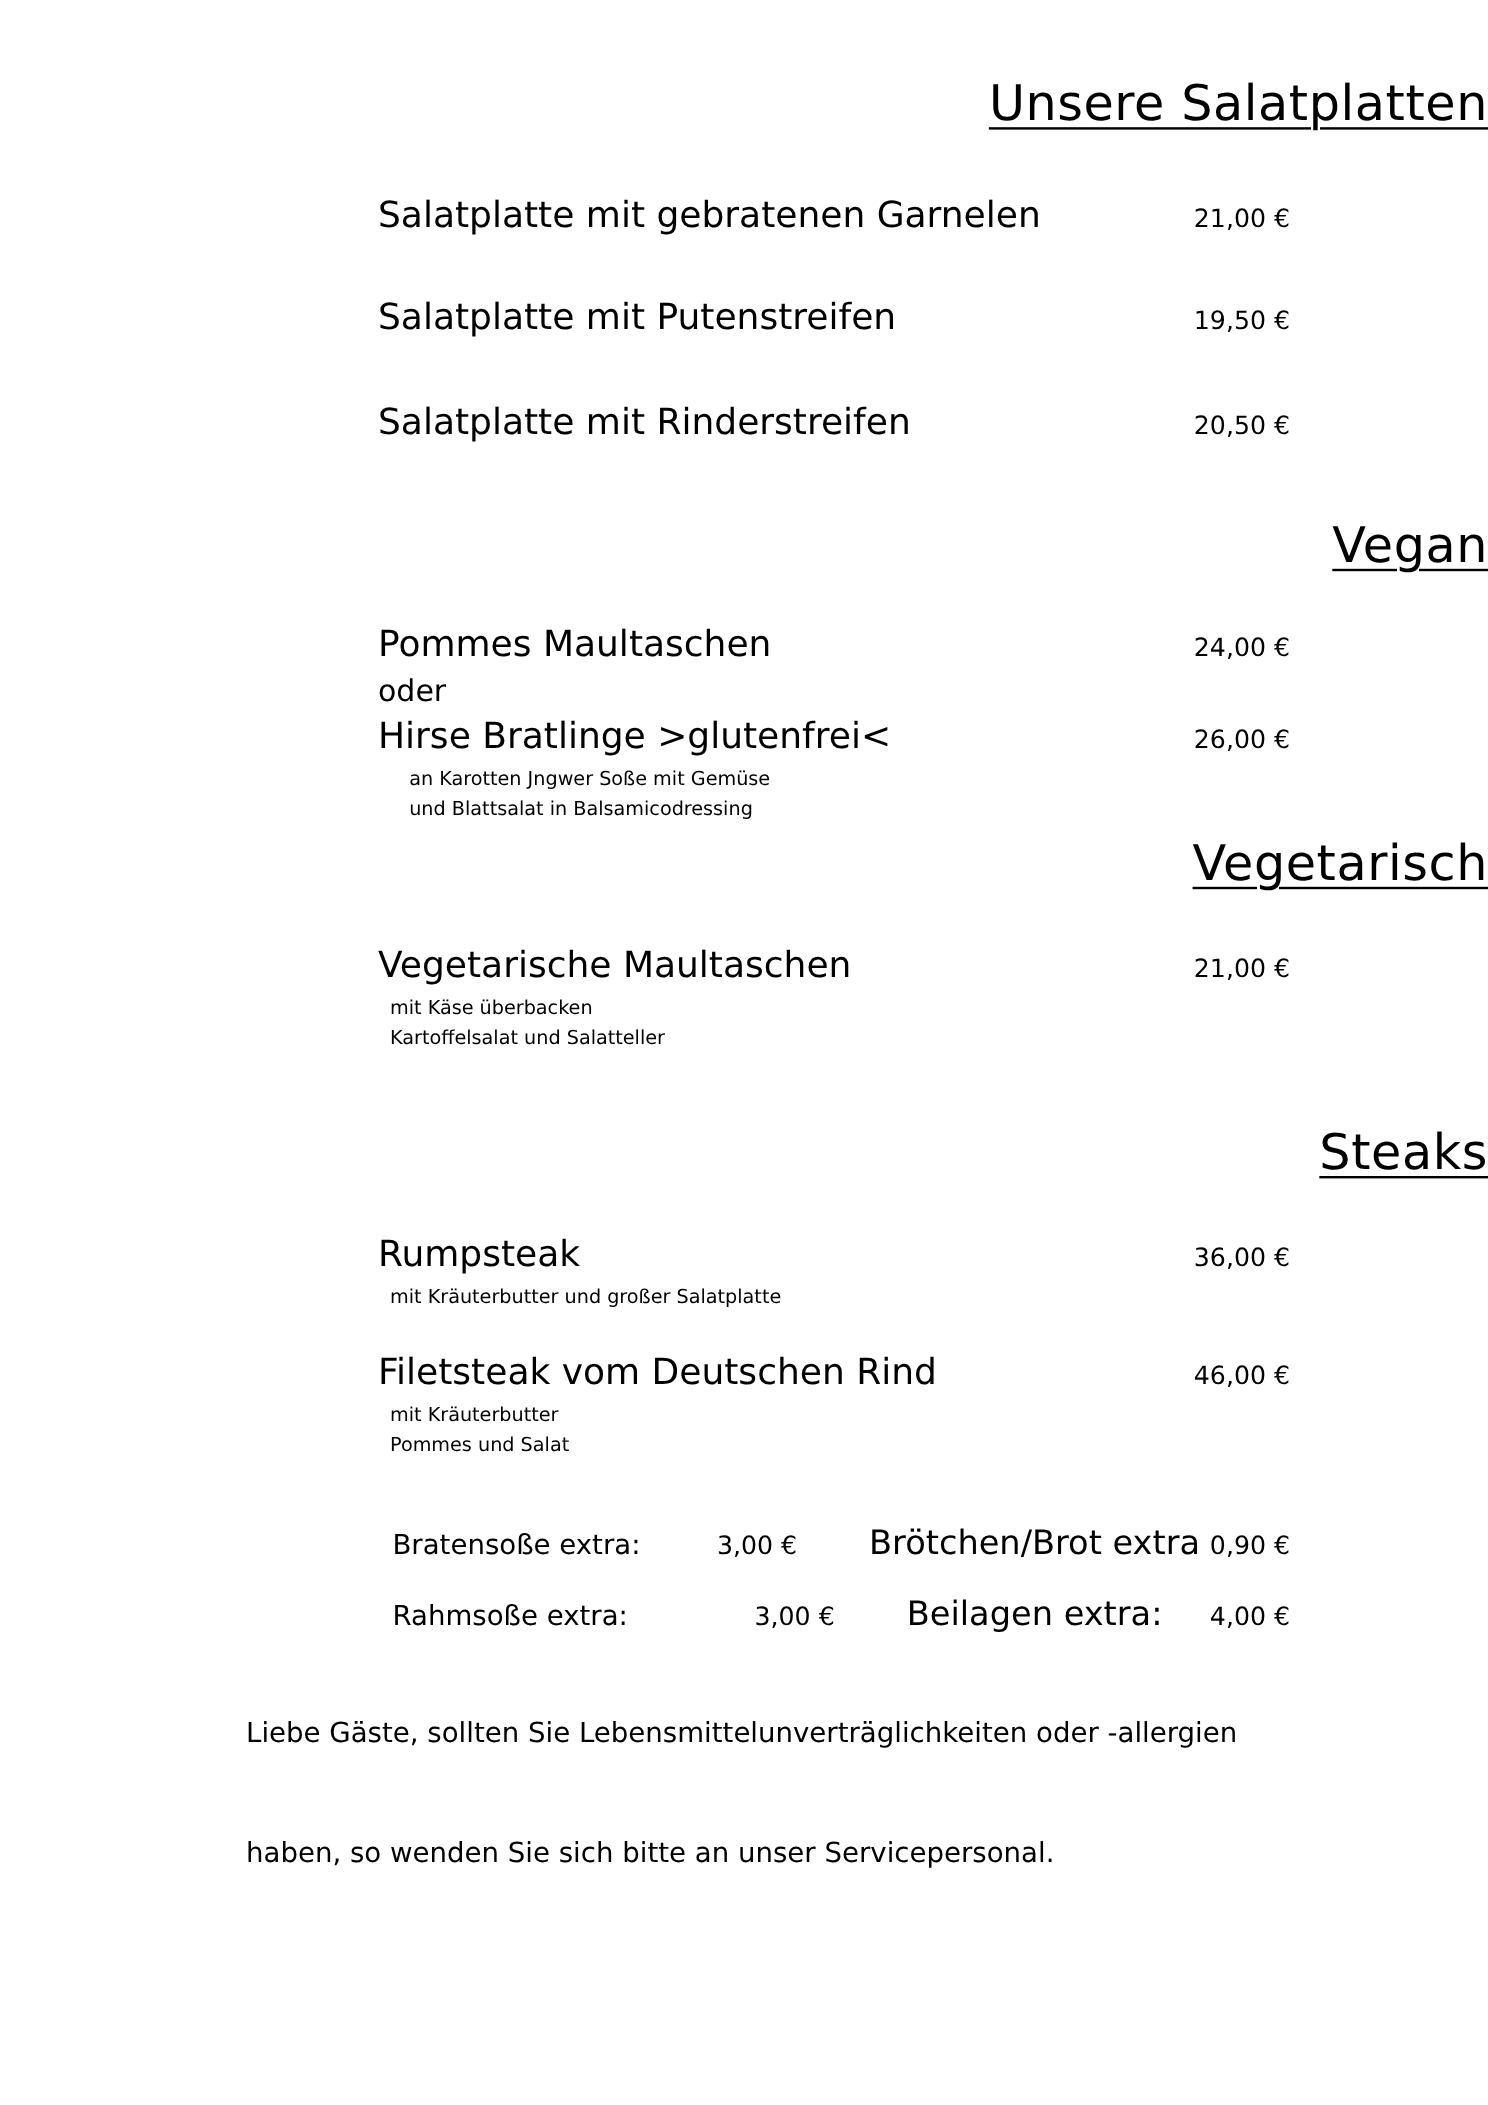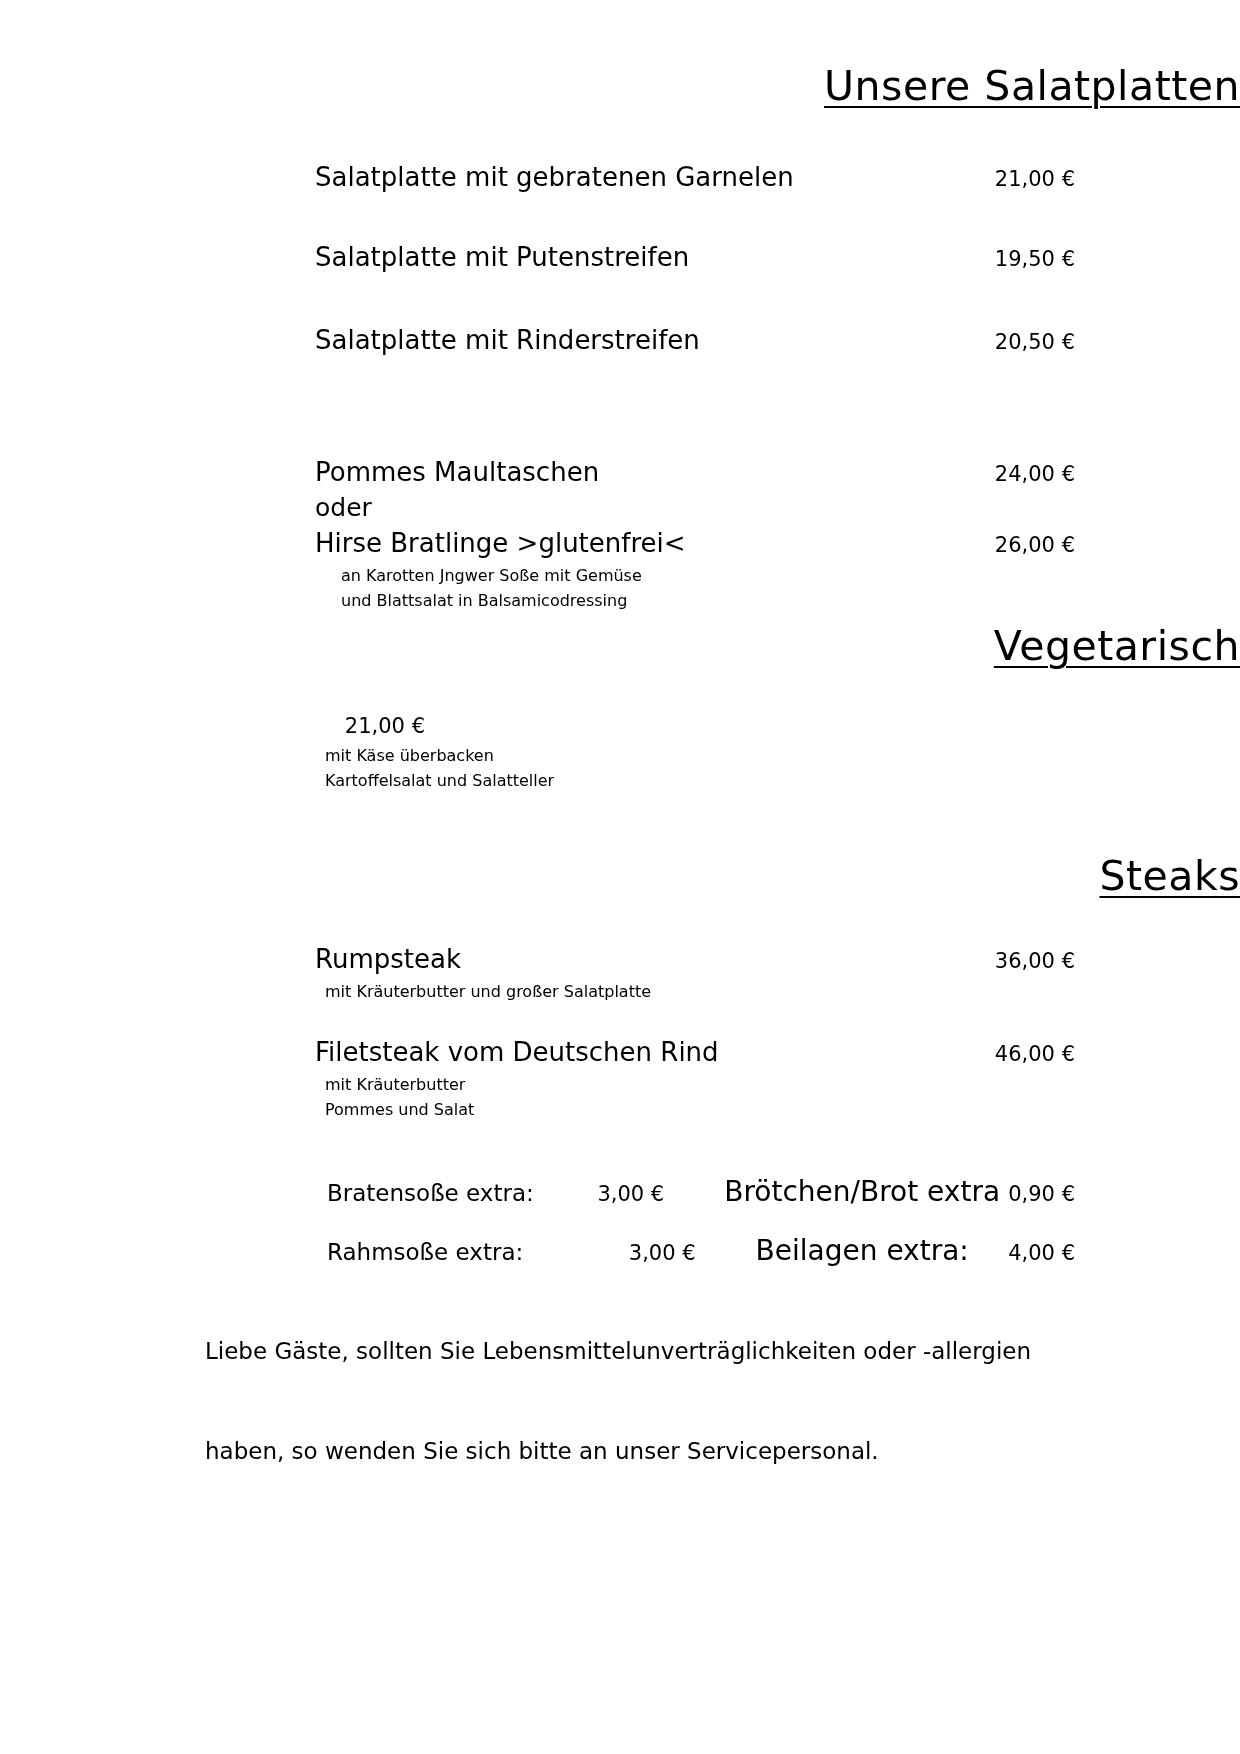--- a/index.html
+++ b/index.html
@@ -42,21 +42,21 @@
     width: 910px;
     padding-left: 150px;
     box-sizing: border-box;
   }
   .row {
     display: flex;
     align-items: baseline;
     justify-content: space-between;
   }
   .row .name {
-    font-size: 26px;
+    font-size: 30px;
     white-space: pre;
   }
   .row .price {
     font-size: 21px;
     white-space: pre;
     text-align: right;
     min-width: 110px;
   }
   .sub {
     font-size: 16px;
@@ -134,20 +134,23 @@
       <span class="price">19,50 €</span>
     </div>
     <div style="height:53px"></div>
     <div class="row">
       <span class="name">Salatplatte mit Rinderstreifen</span>
       <span class="price">20,50 €</span>
     </div>
   </div>
 
   <div style="height:60px"></div>
+  <div class="section-title">
+    <span class="u">Vegan</span>
+  </div>
 
   <div style="height:42px"></div>
   <div class="items">
     <div class="row">
       <span class="name">Pommes Maultaschen</span>
       <span class="price">24,00 €</span>
     </div>
     <div style="height:6px"></div>
     <div class="plain">oder</div>
     <div style="height:6px"></div>
@@ -162,20 +165,21 @@
   </div>
 
   <div style="height:12px"></div>
   <div class="section-title">
     <span class="u">Vegetarisch</span>
   </div>
 
   <div style="height:44px"></div>
   <div class="items">
     <div class="row">
+      <span class="name">Vegetarische Maultaschen</span>
       <span class="price">21,00 €</span>
     </div>
     <div style="height:8px"></div>
     <div class="sub indent1">mit Käse überbacken</div>
     <div style="height:6px"></div>
     <div class="sub indent1">Kartoffelsalat und Salatteller</div>
   </div>
 
   <div style="height:62px"></div>
   <div class="section-title">

